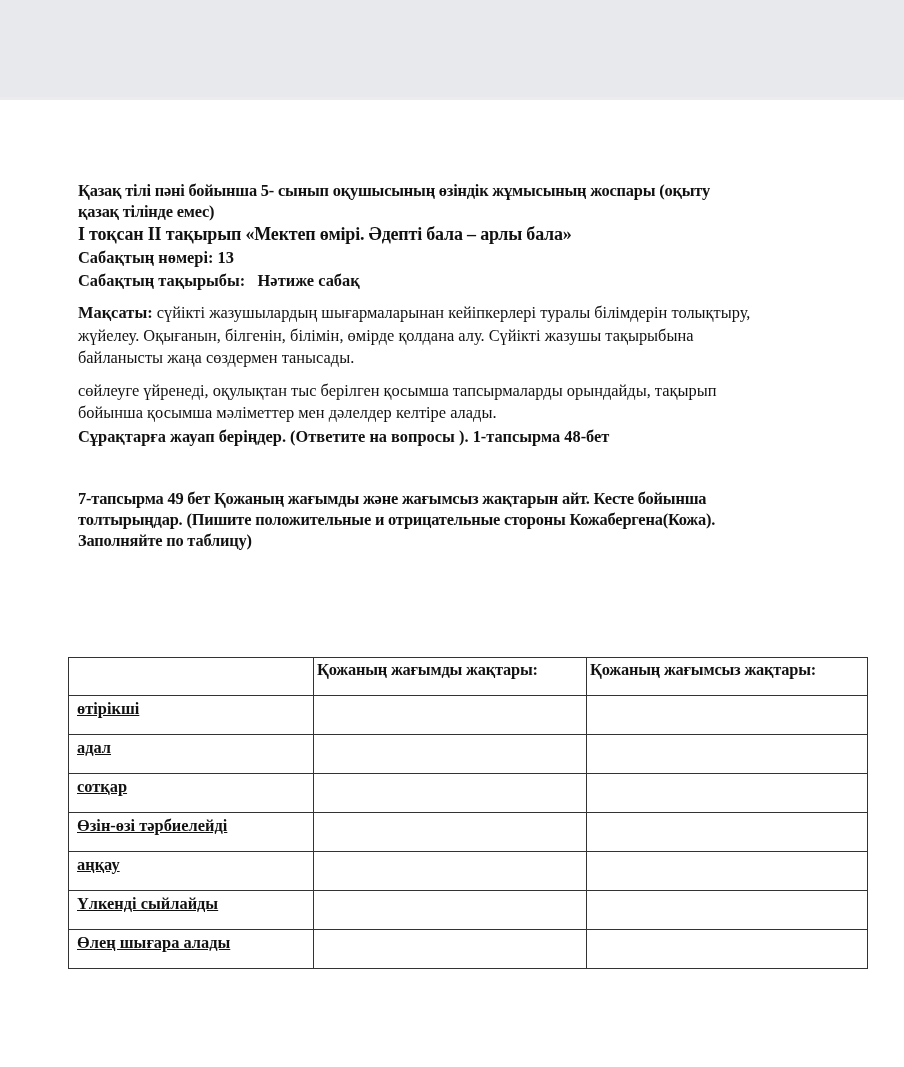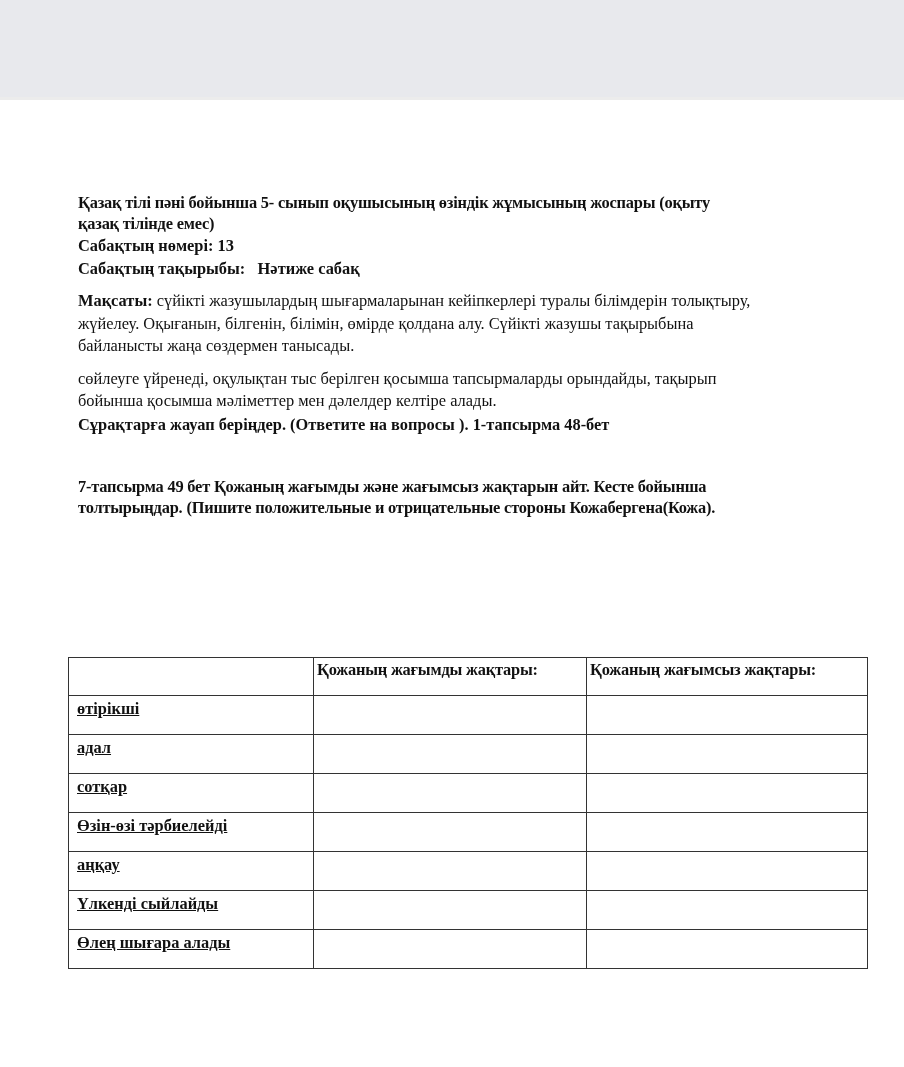--- a/index.html
+++ b/index.html
@@ -7,21 +7,21 @@
     width: 904px; height: 1067px; position: relative; overflow: hidden;
     background: #ffffff;
     font-family: "Liberation Serif", "DejaVu Serif", serif;
     color: #111;
   }
   .topband {
     position: absolute; left: 0; top: 0; width: 904px; height: 97px;
     background: #e8e9ed; border-bottom: 3px solid #ececec;
   }
   .page {
-    position: absolute; left: 78px; top: 192px; width: 790px;
+    position: absolute; left: 78px; top: 180px; width: 790px;
   }
   .line { white-space: nowrap; }
   .b { font-weight: bold; margin-top: 6px; }
   .t1 { font-size: 16.4px; line-height: 21px; font-weight: bold; letter-spacing: -0.2px; }
   .t2 { font-size: 18px; line-height: 24px; font-weight: bold; letter-spacing: -0.2px; }
   .t3 { font-size: 16.4px; line-height: 23px; font-weight: bold; }
   .p  { font-size: 16.4px; line-height: 22.5px; }
   .q  { font-size: 17px; line-height: 21.5px; font-weight: bold; }
   .spacer-s { height: 10px; }
   .spacer-m { height: 20px; }
@@ -44,20 +44,21 @@
   col.c3 { width: 281px; }
 </style>
 </head>
 <body>
 
 <div class="topband"></div>
 
 <div class="page">
   <div class="line t1">Қазақ тілі пәні бойынша 5- сынып оқушысының өзіндік жұмысының жоспары   (оқыту</div>
   <div class="line t1">қазақ тілінде емес)</div>
+  <div class="line t2">І  тоқсан       ІІ тақырып   «Мектеп өмірі.  Әдепті бала – арлы бала»</div>
   <div class="line t3">
     <span>Сабақтың нөмері:</span>
     <span>13</span>
   </div>
   <div class="line t3">
     <span>Сабақтың тақырыбы:</span>&nbsp;&nbsp;
     <span>Нәтиже сабақ</span>
   </div>
 
   <div class="spacer-s"></div>
@@ -77,20 +78,21 @@
   <div class="line t3">Сұрақтарға жауап беріңдер. (Ответите на вопросы ).    1-тапсырма 48-бет</div>
 
   <div class="spacer-m"></div>
 
 
   <div class="spacer-m"></div>
 
   <div>
     <div class="line t1">7-тапсырма 49 бет Қожаның жағымды және жағымсыз жақтарын айт. Кесте бойынша</div>
     <div class="line t1">толтырыңдар. (Пишите положительные и отрицательные стороны Кожабергена(Кожа).</div>
+    <div class="line t1">Заполняйте по таблицу)</div>
   </div>
 </div>
 
 <table class="tbl">
   <colgroup>
       <col class="c1">
       <col class="c2">
       <col class="c3">
     </colgroup>
   <thead>

